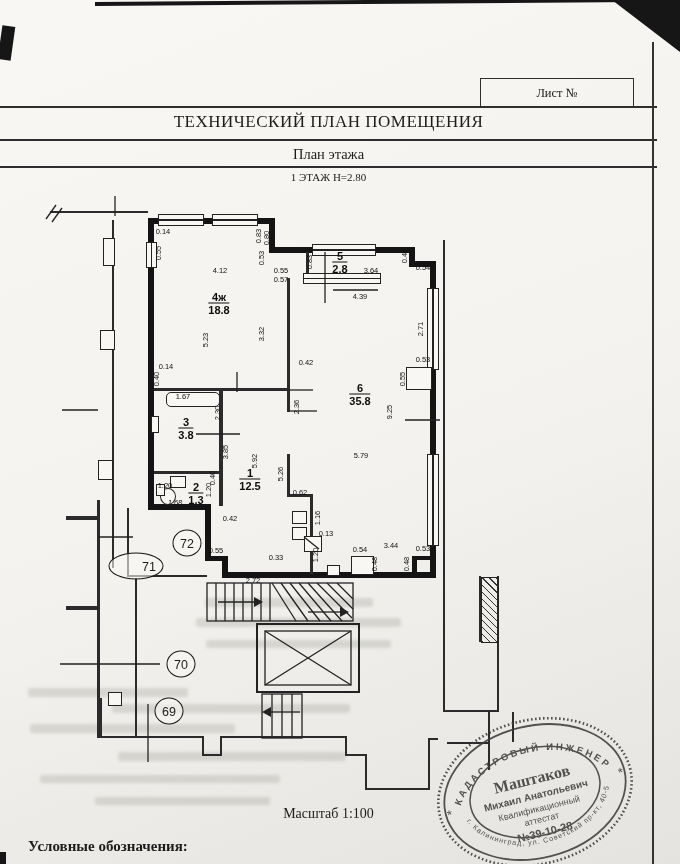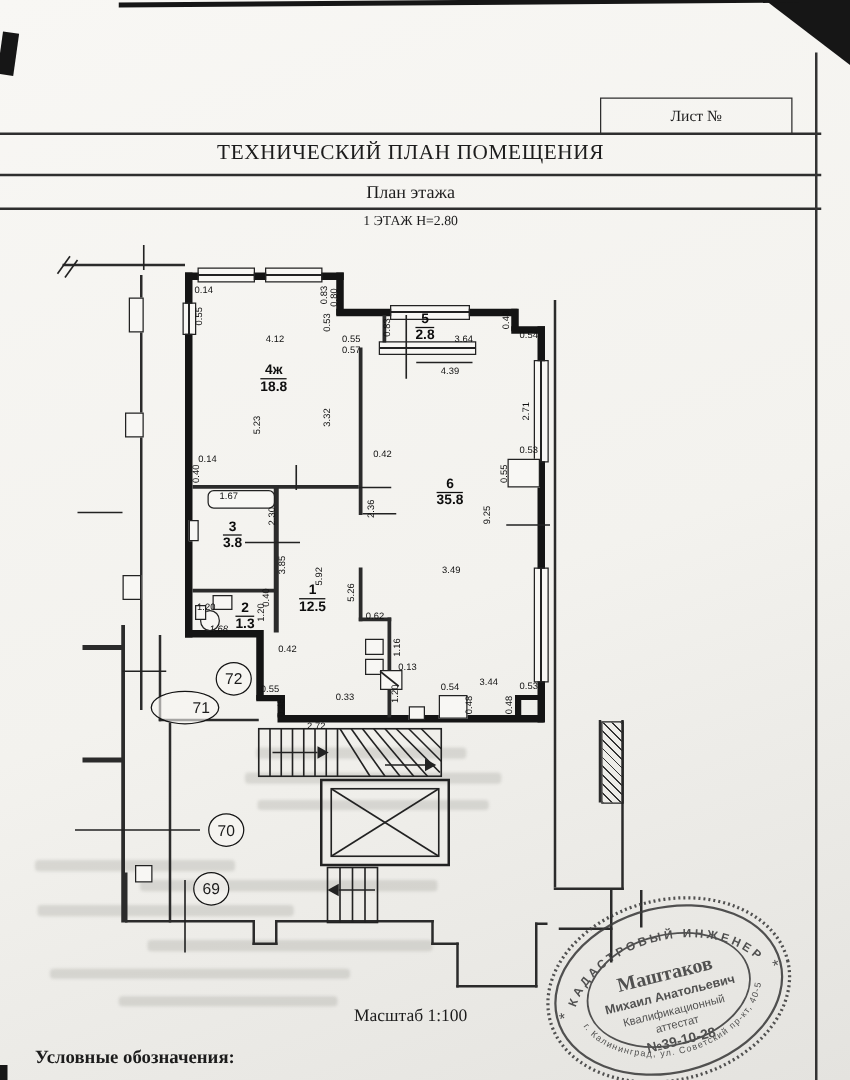--- a/index.html
+++ b/index.html
@@ -211,21 +211,21 @@
     <span class="dim rot" style="left: 157px; top: 379px;">0.40</span>
     <span class="dim rot" style="left: 310px; top: 262px;">0.83</span>
     <span class="dim" style="left: 371px; top: 271px;">3.64</span>
     <span class="dim rot" style="left: 405px; top: 256px;">0.49</span>
     <span class="dim" style="left: 423px; top: 268px;">0.54</span>
     <span class="dim" style="left: 360px; top: 297px;">4.39</span>
     <span class="dim rot" style="left: 421px; top: 329px;">2.71</span>
     <span class="dim" style="left: 423px; top: 360px;">0.53</span>
     <span class="dim rot" style="left: 403px; top: 379px;">0.55</span>
     <span class="dim rot" style="left: 390px; top: 412px;">9.25</span>
-    <span class="dim" style="left: 361px; top: 456px;">3.49</span>
+    <span class="dim" style="left: 361px; top: 456px;">5.79</span>
     <span class="dim" style="left: 306px; top: 363px;">0.42</span>
     <span class="dim rot" style="left: 297px; top: 407px;">2.36</span>
     <span class="dim rot" style="left: 226px; top: 452px;">3.85</span>
     <span class="dim rot" style="left: 255px; top: 461px;">5.92</span>
     <span class="dim rot" style="left: 281px; top: 474px;">5.26</span>
     <span class="dim rot" style="left: 218px; top: 413px;">2.30</span>
     <span class="dim" style="left: 183px; top: 397px;">1.67</span>
     <span class="dim" style="left: 165px; top: 486px;">1.20</span>
     <span class="dim rot" style="left: 213px; top: 478px;">0.40</span>
     <span class="dim rot" style="left: 209px; top: 490px;">1.20</span>
@@ -262,21 +262,21 @@
     </div>
     <div class="room-label" style="left: 186px; top: 428px;">
       <span class="num">3</span>
       <span class="area">3.8</span>
     </div>
     <div class="room-label" style="left: 196px; top: 493px;">
       <span class="num">2</span>
       <span class="area">1.3</span>
     </div>
     <div class="premise-circle" style="left: 187px; top: 543px;">72</div>
-    <div class="premise-circle" style="left: 148px; top: 566px; padding-left: 26px;">71</div>
+    <div class="premise-circle" style="left: 136px; top: 566px; padding-left: 26px;">71</div>
     <div class="premise-circle" style="left: 181px; top: 664px;">70</div>
     <div class="premise-circle" style="left: 169px; top: 711px;">69</div>
   </div>
 
 <div class="hdr-text scale">Масштаб 1:100</div>
 <div class="legend">Условные обозначения:</div>
 
 <svg width="230" height="154" viewBox="0 0 230 154" style="left:420px;top:710px;opacity:.88">
   <g transform="rotate(-14 115 82)" fill="none" stroke="#3c3c3c">
     <ellipse cx="115" cy="82" rx="98" ry="72" stroke-width="2.6" stroke-dasharray="1.6,2.4"></ellipse>

